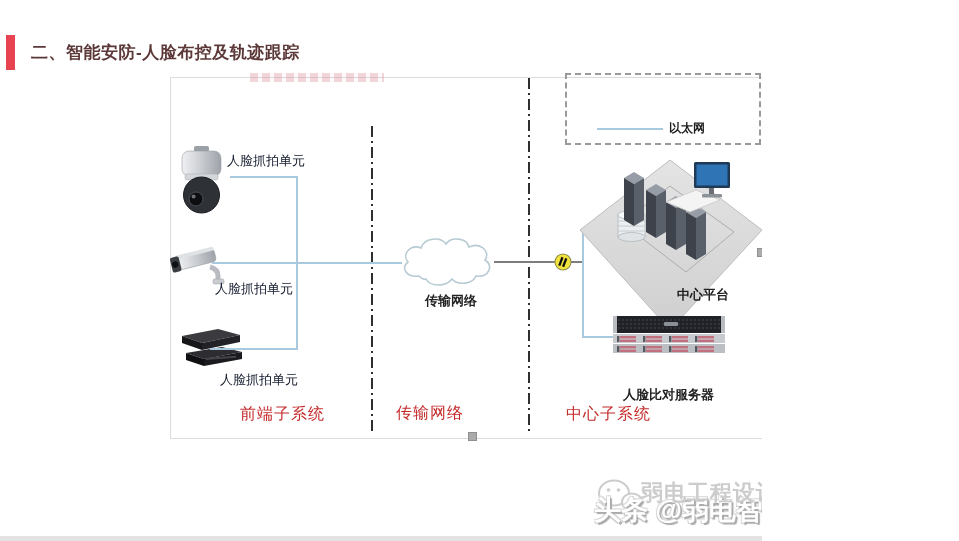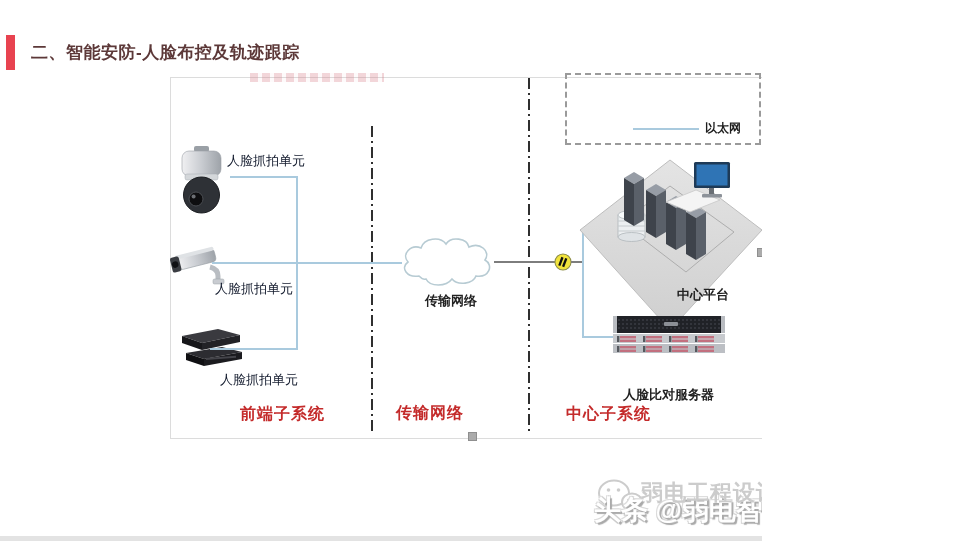--- a/index.html
+++ b/index.html
@@ -24,40 +24,40 @@
     left:250px;top:73px;width:134px;height:9px;filter:blur(.6px);opacity:.55;
     background:repeating-linear-gradient(90deg,rgba(214,120,132,.55) 0 8px,rgba(214,120,132,.06) 8px 12px);
   }
 
   
   #legend-box{left:565px;top:73px;width:196px;height:72px;border:2px dashed #9a9a9a;box-sizing:border-box;}
   .legend-row{position:absolute;left:0;width:100%;height:20px;}
   .legend-line{position:absolute;top:9px;height:2px;}
   .legend-label{position:absolute;left:102px;top:1px;font-size:12px;font-weight:600;color:#1d1d1d;}
   #fiber-row{top:8px;}
-  #eth-row{top:44px;margin-left:36px;}
+  #eth-row{top:44px;}
   #fiber-line-a{left:30px;width:30px;background:var(--fiber-gray,#7d7d7d);}
   #fiber-line-b{left:70px;width:26px;background:var(--fiber-gray,#7d7d7d);}
   #fiber-node-legend{position:absolute;left:54px;top:1px;}
   #eth-line{left:30px;width:66px;background:var(--ethernet-blue,#a9cade);}
 
   
   .vdivider{width:2px;background-image:repeating-linear-gradient(to bottom,#2f2f2f 0 11px,transparent 11px 15px,#2f2f2f 15px 17px,transparent 17px 21px);}
   #divider-1{left:371px;top:126px;height:306px;}
   #divider-2{left:528px;top:78px;height:354px;}
 
   
   .eth{background:var(--ethernet-blue,#a9cade);}
   .fiber{background:var(--fiber-gray,#7d7d7d);}
   .hline{height:2px;} .vline{width:2px;}
 
   
   .dev-label{font-size:13px;color:#0f172a;white-space:nowrap;}
   .strong-label{font-size:13px;font-weight:600;color:#222;white-space:nowrap;}
-  .subsys-label{font-size:16px;font-weight:bold;color:var(--label-red,#c42b2b);letter-spacing:1px;white-space:nowrap;text-align:right;}
+  .subsys-label{font-size:16px;font-weight:normal;color:var(--label-red,#c42b2b);letter-spacing:1px;white-space:nowrap;text-align:right;}
 
   
   #wm-line1{left:641px;top:478px;font-size:22px;font-weight:600;color:#cccccc;letter-spacing:1px;white-space:nowrap;}
   #wm-circle{left:922px;top:495px;width:30px;height:30px;border-radius:50%;background:#cdcdcd;}
   #wm-line2{left:594px;top:492px;font-size:27px;font-weight:bold;color:#ffffff;white-space:nowrap;
             text-shadow:2px 2px 1px #a9a9a9,-1px -1px 0 #dddddd,1px -1px 0 #d4d4d4,-1px 1px 0 #d4d4d4;}
   #bottom-bar{left:0;top:536px;width:959px;height:5px;background:#e3e3e3;}
 </style>
 </head>
 <body>

